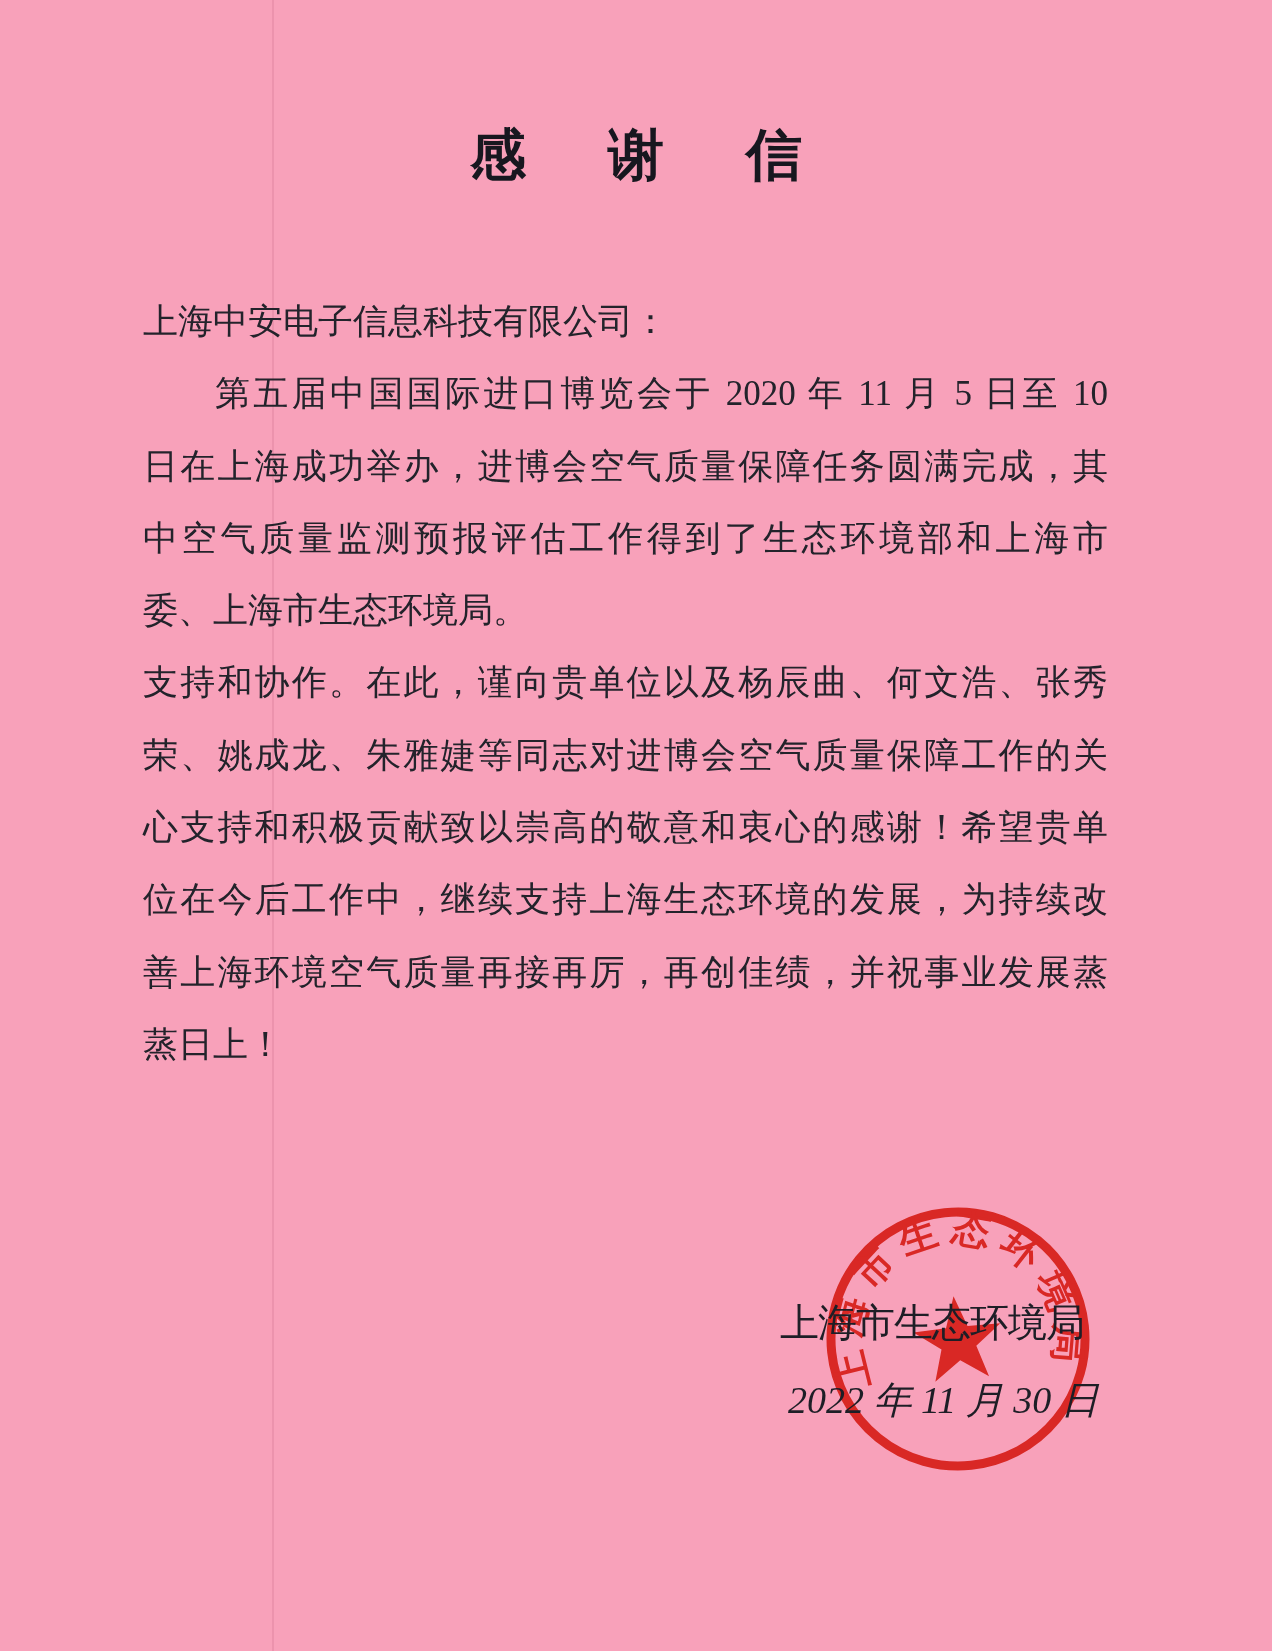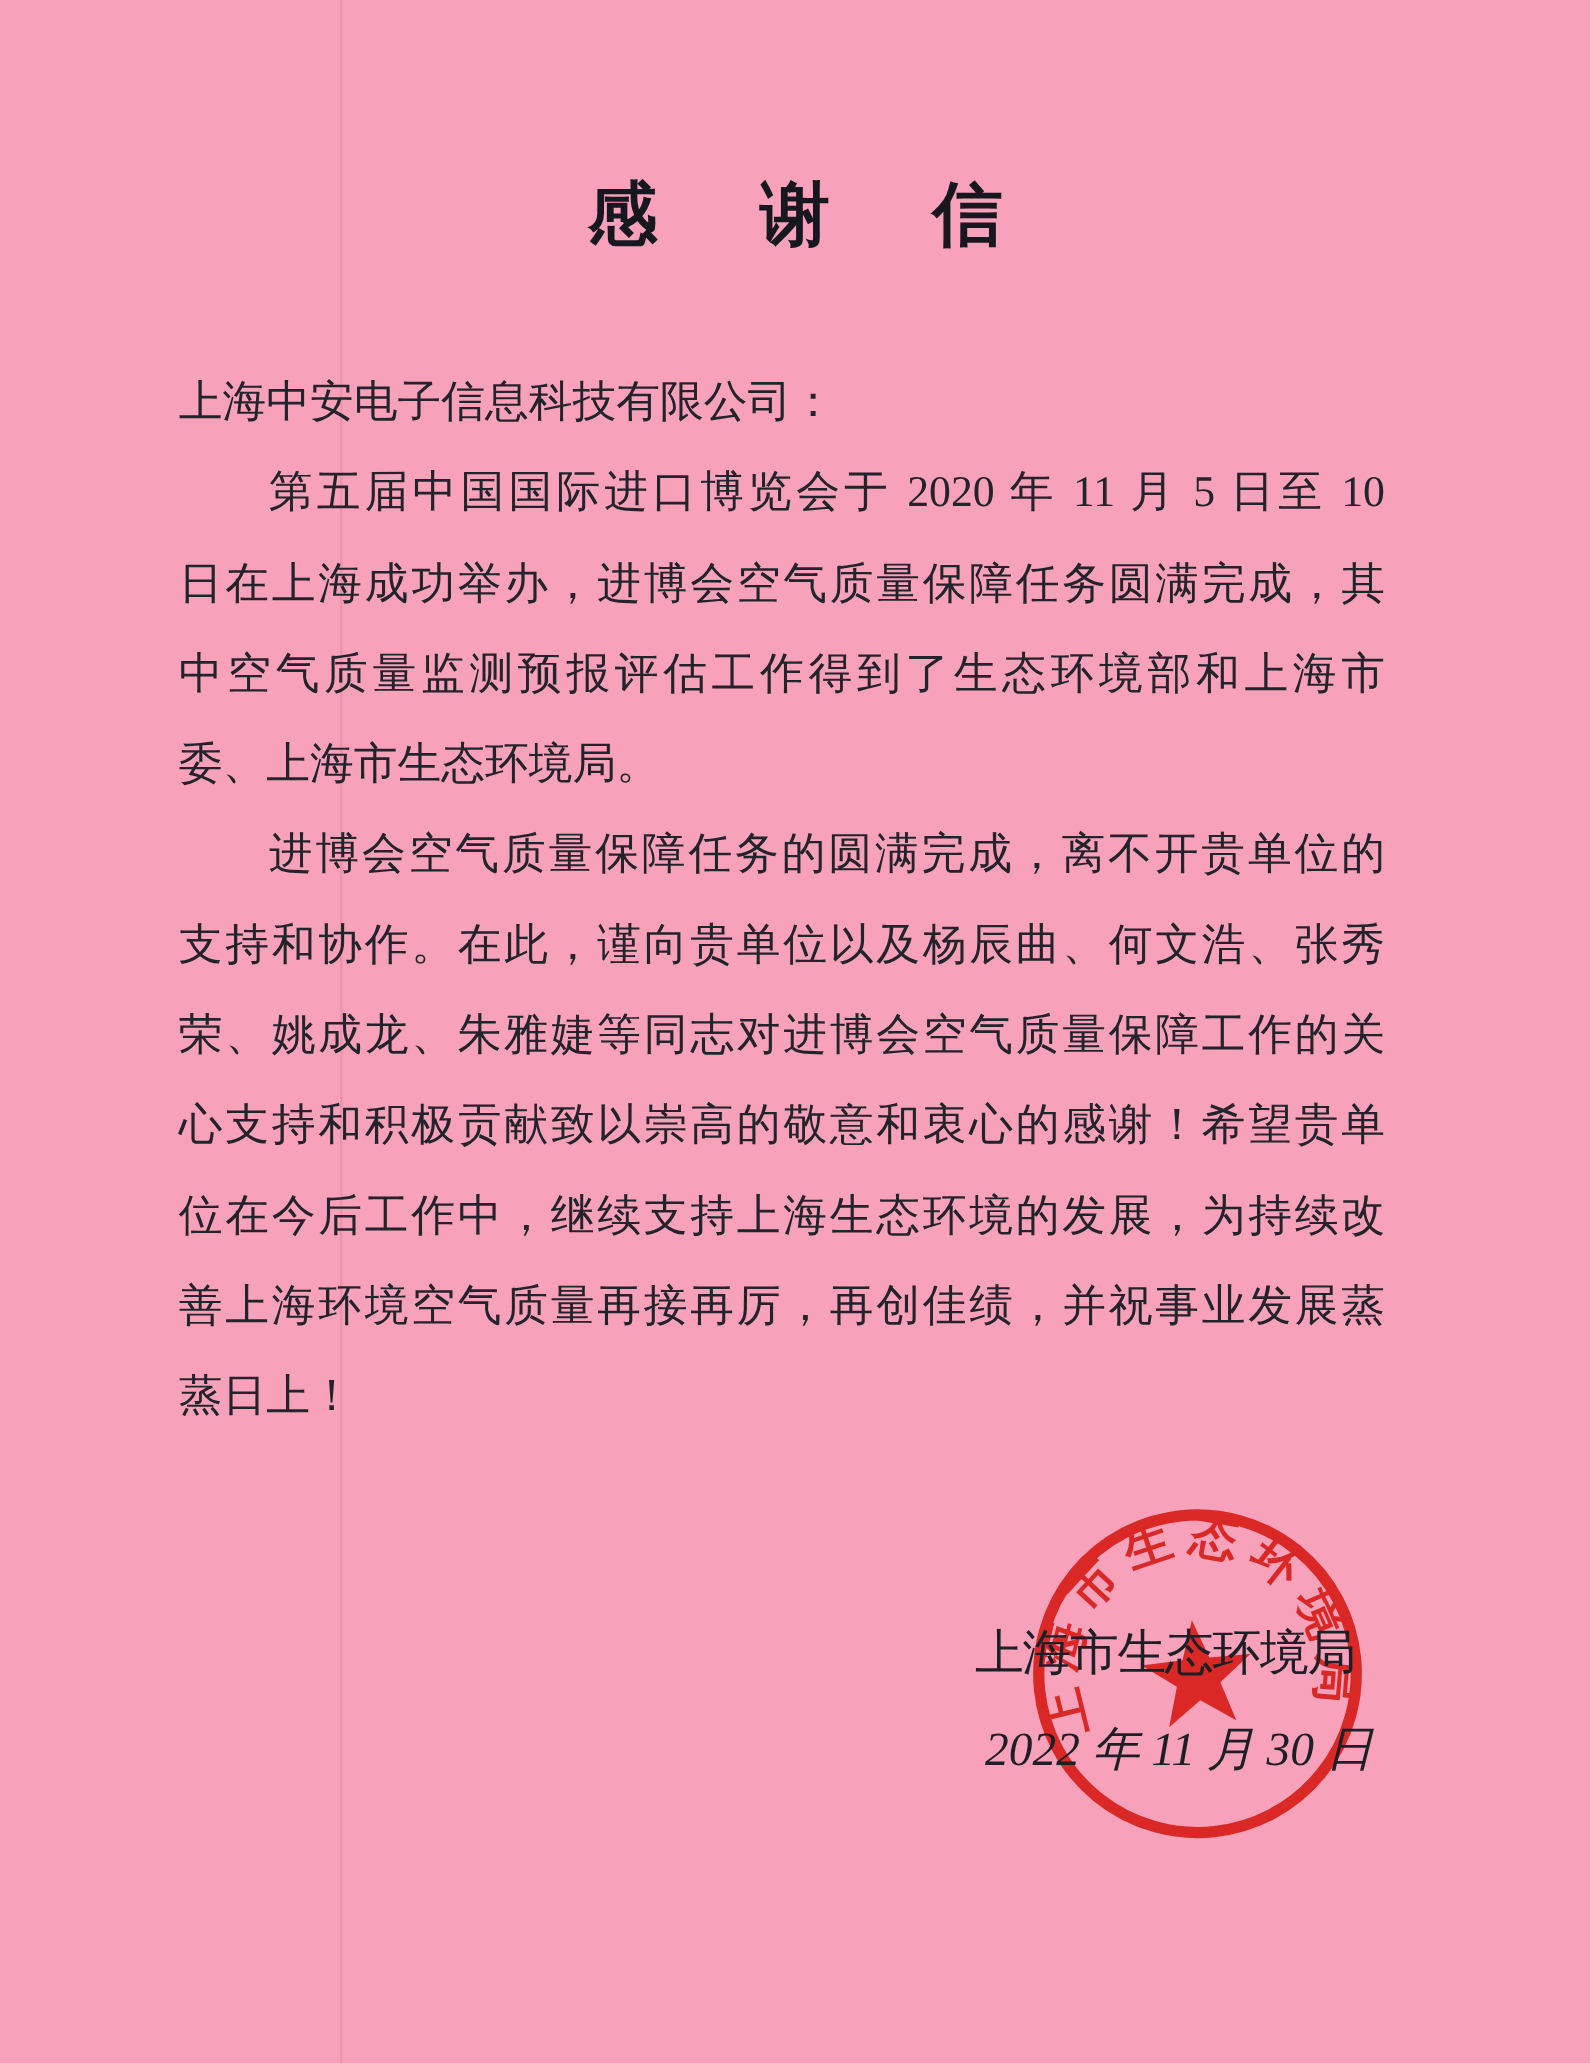--- a/index.html
+++ b/index.html
@@ -12,21 +12,21 @@
   .page {
     position: absolute; inset: 0;
     background: #f8a1ba;
   }
   .fold-line {
     position: absolute; top: 0; bottom: 0; left: 272px; width: 2px;
     background: rgba(205, 110, 140, 0.28);
   }
   .title {
     position: absolute; top: 118px; left: 0; right: 0;
-    margin: 16px; text-align: center;
+    margin: 0; text-align: center;
     font-size: 56px; font-weight: 700;
     letter-spacing: 34px; text-indent: 34px;
     color: #17171f;
   }
   .body-block {
     position: absolute; left: 143px; top: 286px; width: 965px;
     color: #23232b;
     font-size: 35px;
   }
   .line {
@@ -76,21 +76,20 @@
   <div class="fold-line"></div>
 
   <h1 class="title">感 谢 信</h1>
 
   <div class="body-block">
       <div class="line">上海中安电子信息科技有限公司：</div>
       <div class="line indent justify">第五届中国国际进口博览会于 2020 年 11 月 5 日至 10</div>
       <div class="line justify">日在上海成功举办，进博会空气质量保障任务圆满完成，其</div>
       <div class="line justify">中空气质量监测预报评估工作得到了生态环境部和上海市</div>
       <div class="line">委、上海市生态环境局。</div>
-      <div class="line indent justify">进博会空气质量保障任务的圆满完成，离不开贵单位的</div>
       <div class="line justify">支持和协作。在此，谨向贵单位以及杨辰曲、何文浩、张秀</div>
       <div class="line justify">荣、姚成龙、朱雅婕等同志对进博会空气质量保障工作的关</div>
       <div class="line justify">心支持和积极贡献致以崇高的敬意和衷心的感谢！希望贵单</div>
       <div class="line justify">位在今后工作中，继续支持上海生态环境的发展，为持续改</div>
       <div class="line justify">善上海环境空气质量再接再厉，再创佳绩，并祝事业发展蒸</div>
       <div class="line">蒸日上！</div>
     </div>
 
   <div class="signature-org">上海市生态环境局</div>
   <div class="signature-date">2022 年 11 月 30 日</div>

